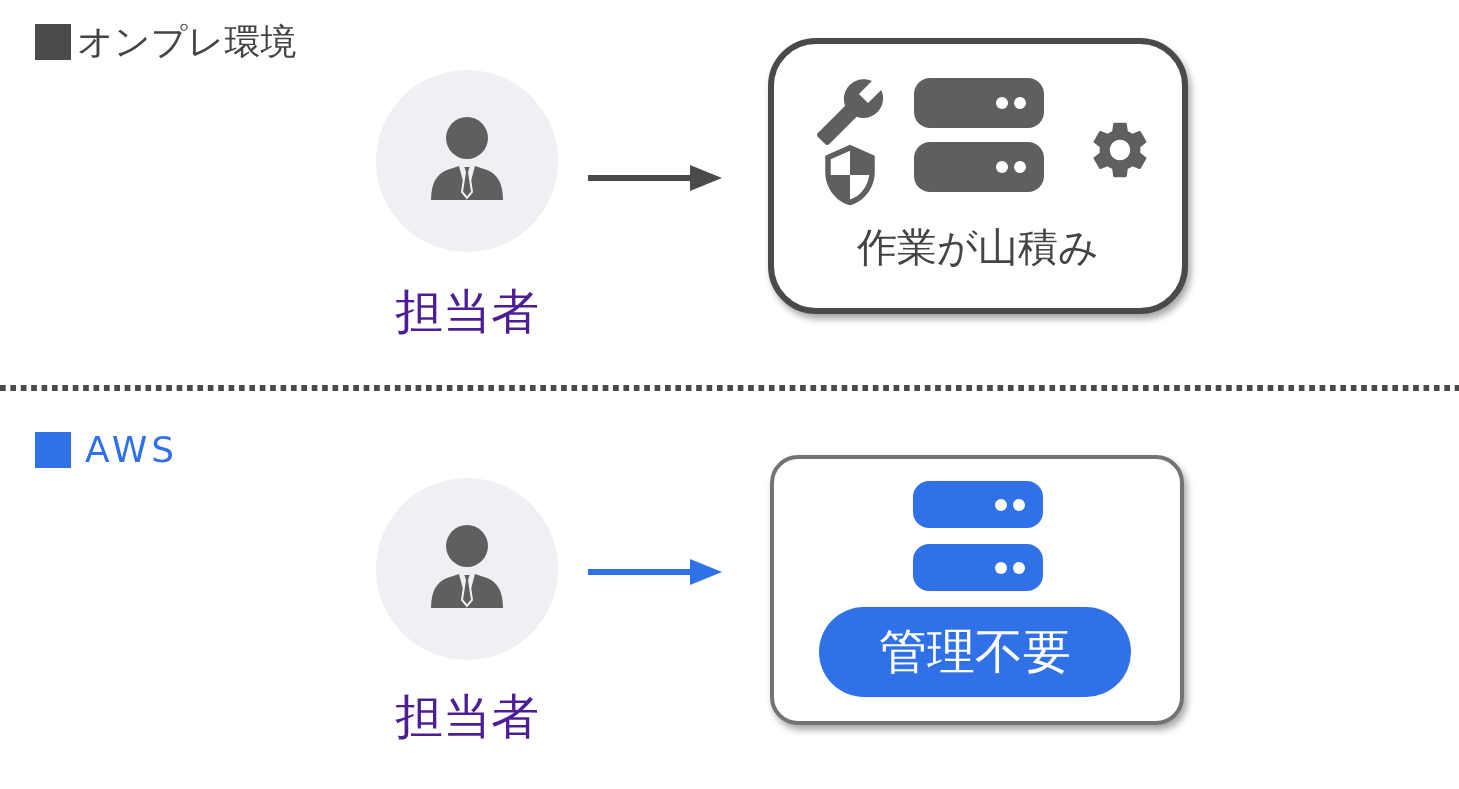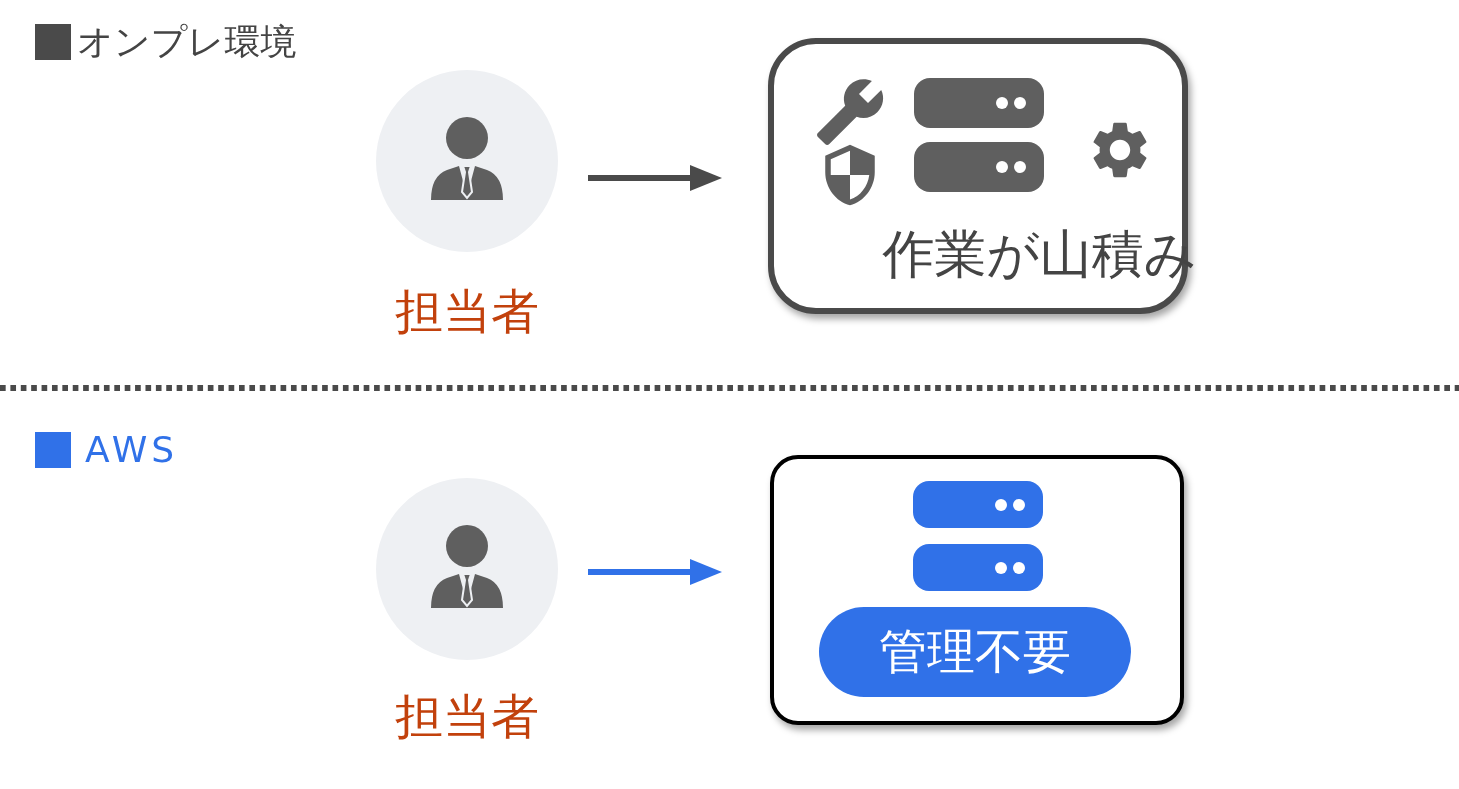--- a/index.html
+++ b/index.html
@@ -17,21 +17,21 @@
     #title-aws .sq { background: #3071e8; }
 
     .avatar {
       position: absolute; width: 182px; height: 182px; border-radius: 50%; background: #eef0f3;
       display: flex; align-items: center; justify-content: center;
     }
     #avatar-onprem { left: 376px; top: 70px; }
     #avatar-aws { left: 376px; top: 478px; }
 
     .person-label {
-      position: absolute; font-size: 48px; color: #c2410c; width: 200px; text-align: center; left: 367px;
+      position: absolute; font-size: 48px; color: #4c1d95; width: 200px; text-align: center; left: 367px;
     }
     #label-onprem { top: 280px; }
     #label-aws { top: 685px; }
 
     .arrow { position: absolute; left: 588px; width: 134px; height: 30px; }
     #arrow-onprem { top: 163px; }
     #arrow-aws { top: 557px; }
 
     .divider {
       position: absolute; left: 0; top: 385px; width: 1459px; height: 6px;
@@ -40,26 +40,26 @@
     }
 
     .box {
       position: absolute; background: #fff; box-sizing: border-box;
     }
     #box-onprem {
       left: 768px; top: 38px; width: 420px; height: 276px; border: 6px solid #4a4a4a; border-radius: 48px;
       box-shadow: 3px 5px 7px rgba(0,0,0,0.35);
     }
     #box-aws {
-      left: 770px; top: 455px; width: 414px; height: 270px; border: 4px solid #000000; border-radius: 28px;
+      left: 770px; top: 455px; width: 414px; height: 270px; border: 4px solid #737373; border-radius: 28px;
       box-shadow: 3px 5px 7px rgba(0,0,0,0.35);
     }
     .abs { position: absolute; }
     .box-caption-onprem {
-      position: absolute; left: 0; width: 100%; top: 176px; text-align: right; font-size: 52px; color: #444444; margin-left: 15px;
+      position: absolute; left: 0; width: 100%; top: 176px; text-align: center; font-size: 40px; color: #444444;
     }
     .pill {
       position: absolute; left: 45px; top: 148px; width: 312px; height: 90px; border-radius: 45px; background: #3071e8;
       display: flex; align-items: center; justify-content: center; color: #ffffff; font-size: 48px;
       filter: blur(0.6px);
     }
   </style>
 </head>
 <body>
 

